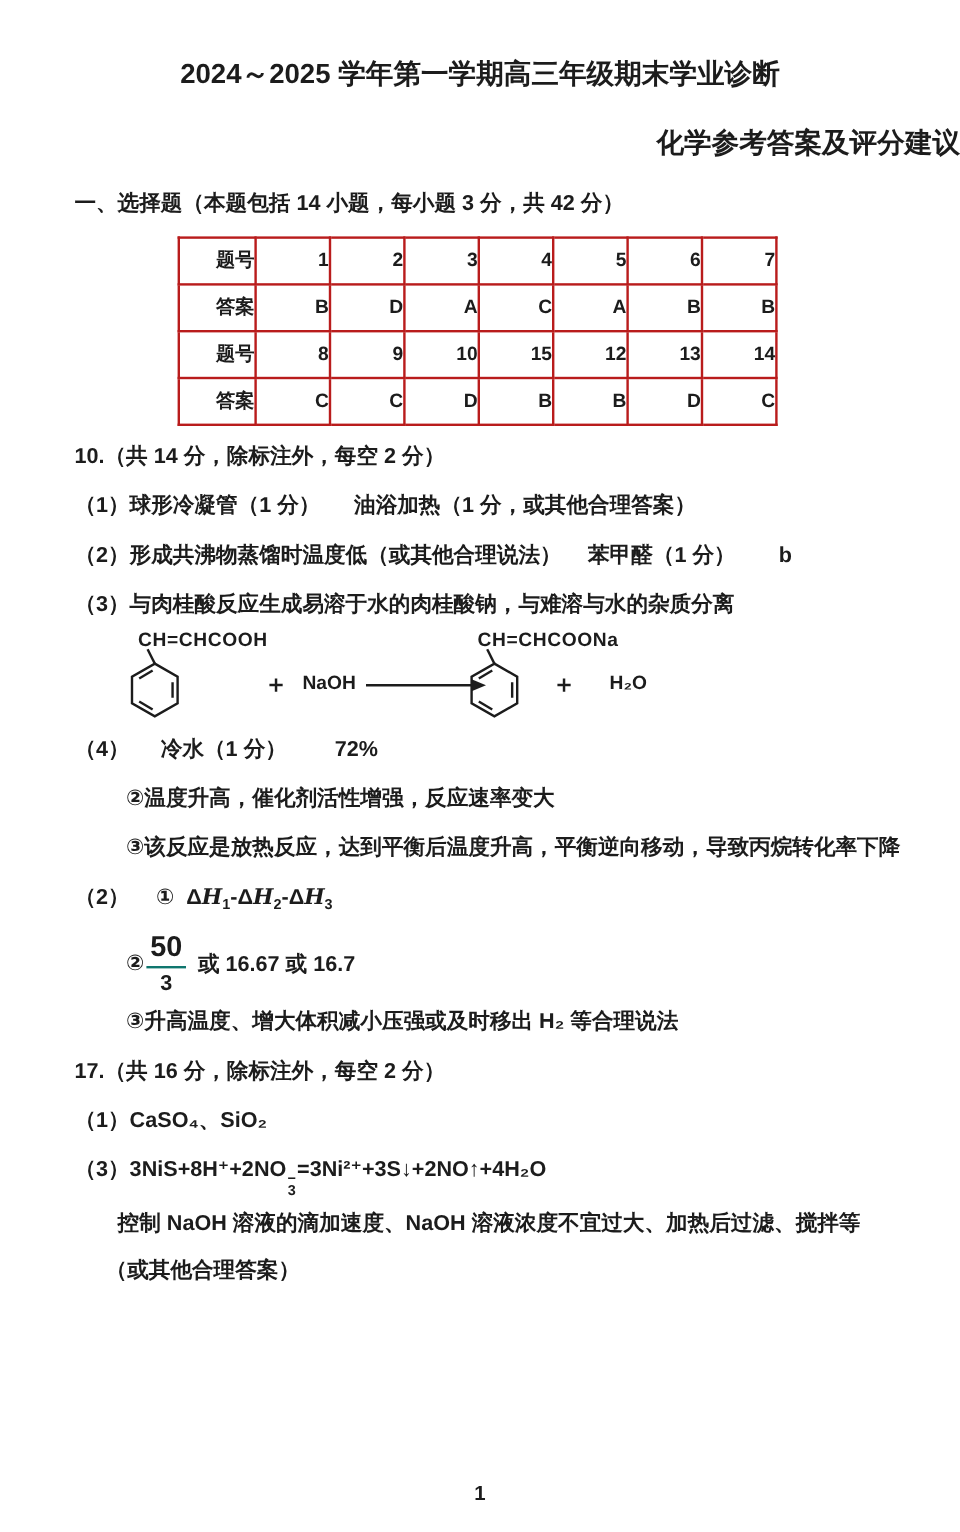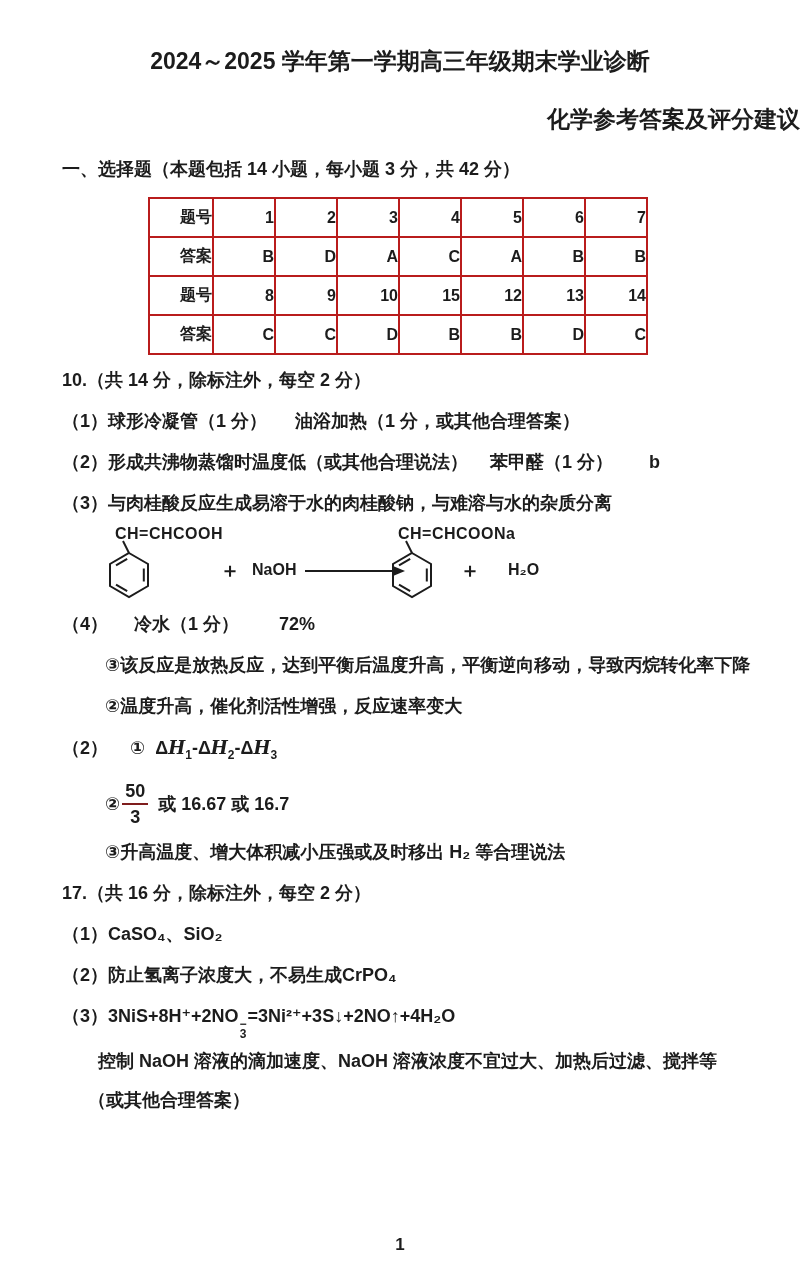--- a/index.html
+++ b/index.html
@@ -33,21 +33,21 @@
   .struct{position:absolute;width:150px;height:78px;}
   .struct .formula{position:absolute;left:10px;top:0;font-size:16px;letter-spacing:0.5px;}
   .struct svg{position:absolute;left:0;top:14px;}
   .op{position:absolute;font-size:20px;}
   .chem{position:absolute;font-size:16px;}
   .arrow{position:absolute;}
   sub{font-size:12px;}
   
   .fracline{display:flex;align-items:center;margin-left:45px;height:54px;font-size:18px;}
   .frac{display:inline-flex;flex-direction:column;align-items:center;margin:0 10px 0 2px;line-height:1;}
-  .frac .num{padding:0 3px 3px 3px;border-bottom:2px solid #7f1d1d;font-size:18px;}
+  .frac .num{padding:0 3px 3px 3px;border-bottom:2px solid #0f766e;font-size:24px;}
   .frac .den{padding-top:3px;font-size:18px;}
   
   .subsup{display:inline-flex;flex-direction:column;align-items:center;vertical-align:-6px;line-height:1;margin:0 1px;}
   .subsup .s-top{font-size:12px;line-height:10px;}
   .subsup .s-bot{font-size:12px;line-height:11px;}
   .enth i{font-style:italic;font-family:"DejaVu Serif","Liberation Serif",serif;}
   .wrapnote{font-size:18px;line-height:39px;margin:0 0 0 28px;text-indent:10px;white-space:normal;max-width:652px;}
   .footer{position:absolute;left:0;bottom:22px;width:800px;text-align:center;font-size:17px;margin:0;}
 </style>
 </head>
@@ -139,36 +139,35 @@
           <line x1="11" y1="26.4" x2="22.2" y2="19.8" stroke="#1c1c1c" stroke-width="2"></line>
           <line x1="22.2" y1="52.2" x2="11" y2="45.6" stroke="#1c1c1c" stroke-width="2"></line>
         </svg>
       </div>
       <span class="op" style="left:360px;top:32px;">＋</span>
       <span class="chem" style="left:408px;top:36px;">H₂O</span>
     </div>
 
     <p class="ln"><span>（4）</span><span class="gap-d">冷水（1 分）</span><span class="gap-e">72%</span></p>
 
+    <p class="ln ind">②温度升高，催化剂活性增强，反应速率变大</p>
     <p class="ln ind">③该反应是放热反应，达到平衡后温度升高，平衡逆向移动，导致丙烷转化率下降</p>
-    <p class="ln ind">②温度升高，催化剂活性增强，反应速率变大</p>
     <p class="ln"><span>（2）</span><span class="gap-b">①</span><span class="enth" style="margin-left:10px"><span>Δ</span><i>H</i><sub>1</sub><span>-Δ</span><i>H</i><sub>2</sub><span>-Δ</span><i>H</i><sub>3</sub></span></p>
     <div class="fracline">
       <span>②</span>
       <span class="frac">
           <span class="num">50</span>
           <span class="den">3</span>
         </span>
       <span>或 16.67 或 16.7</span>
     </div>
     <p class="ln ind">③升高温度、增大体积减小压强或及时移出 H₂ 等合理说法</p>
 
     <p class="ln">17.（共 16 分，除标注外，每空 2 分）</p>
     <p class="ln">（1）CaSO₄、SiO₂</p>
-    <p class="ln">（2）防止氢离子浓度大，不易生成CrPO₄</p>
     <p class="ln"><span>（3）3NiS+8H⁺+2NO</span><span class="subsup">
           <span class="s-top">−</span>
           <span class="s-bot">3</span>
         </span><span>=3Ni²⁺+3S↓+2NO↑+4H₂O</span></p>
     <p class="wrapnote">控制 NaOH 溶液的滴加速度、NaOH 溶液浓度不宜过大、加热后过滤、搅拌等（或其他合理答案）</p>
 
   </div>
 
   <p class="footer">1</p>
 </div>

